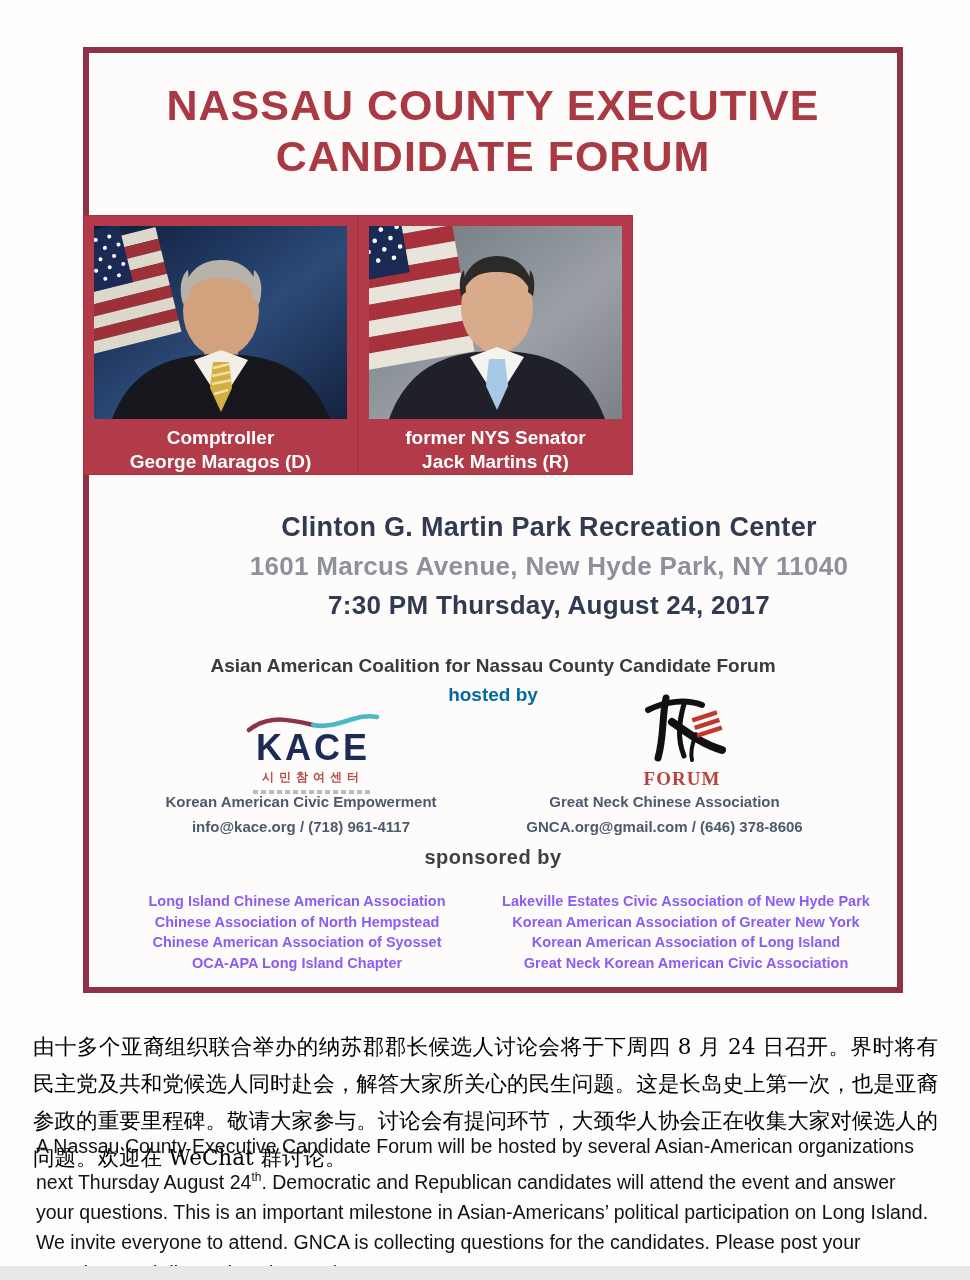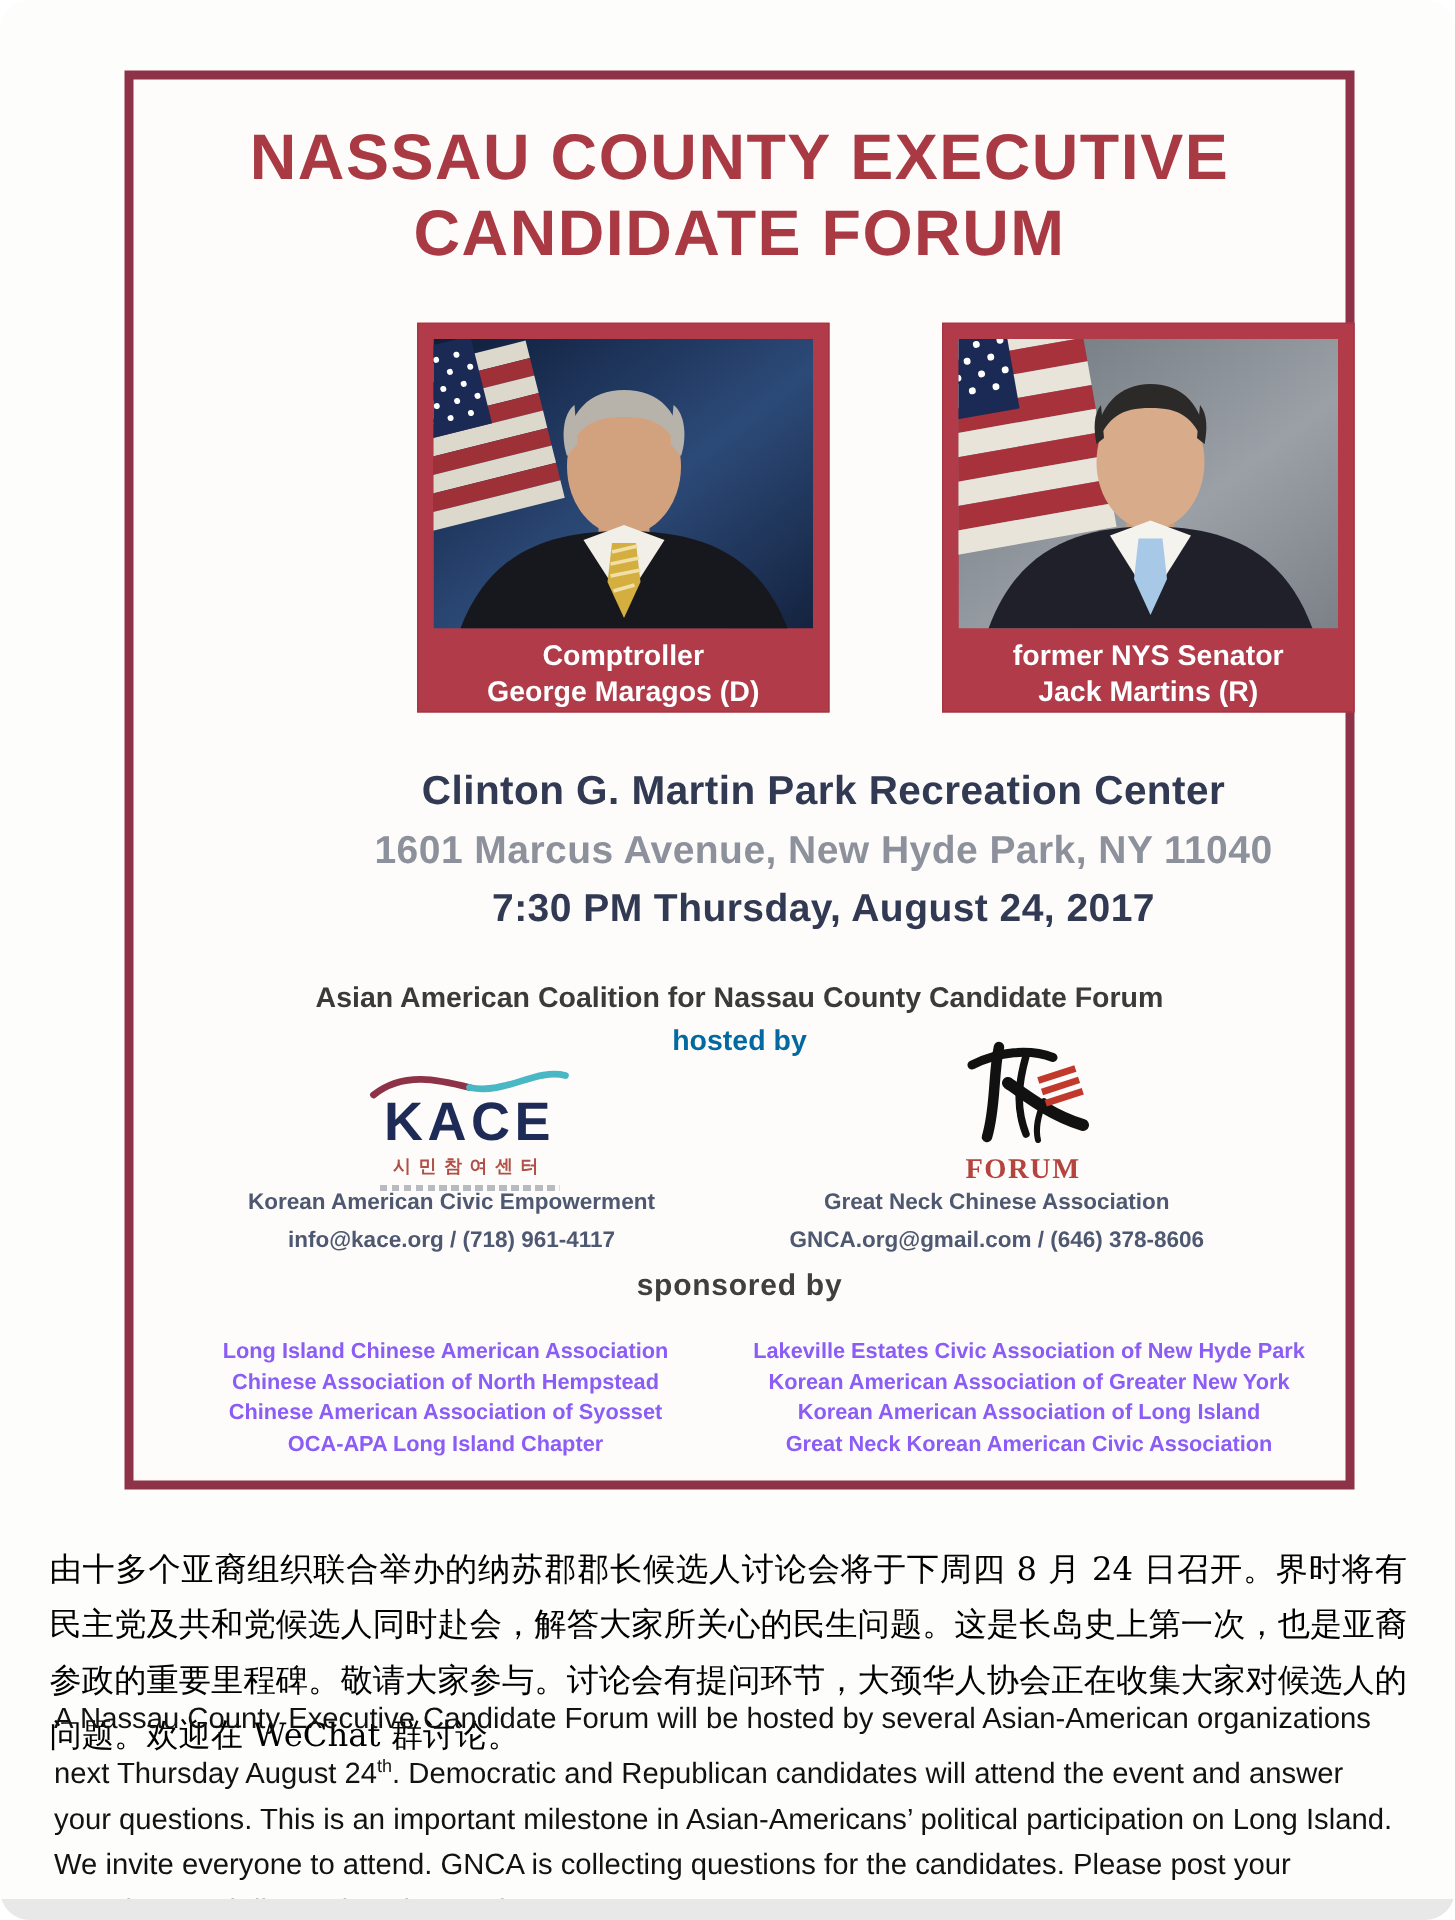--- a/index.html
+++ b/index.html
@@ -1,29 +1,29 @@
 <!DOCTYPE html>
 <html><head>
 <meta charset="utf-8">
 <style>
   * { margin:0; padding:0; box-sizing:border-box; }
   html,body { background:#ffffff; }
   body { font-family:"Liberation Sans", sans-serif; }
-  .canvas { position:relative; width:970px; height:1280px; background:#fdfdfc; overflow:hidden; margin:0 auto;border-radius:20px; }
+  .canvas { position:relative; width:970px; height:1280px; background:#fdfdfc; overflow:hidden; margin:0 auto; }
 
   
   .flyer { position:absolute; left:83px; top:47px; width:820px; height:946px;
            border:6px solid #8e3347; background:#fdfcfa; }
 
   
   .title { position:absolute; left:83px; top:80px; width:820px; text-align:center;
            color:#a93a44; font-weight:bold; font-size:43px; line-height:51px; letter-spacing:1px; }
 
   
-  .cards { position:absolute; left:83px; top:215px; width:820px; display:flex; justify-content:flex-end; gap:75px; }
+  .cards { position:absolute; left:83px; top:215px; width:820px; display:flex; justify-content:flex-start; }
   .card { width:275px; height:260px; background:#b23b49; box-shadow:0 0 0 1px #a33642 inset; }
   .photo { margin:11px 11px 0 11px; height:193px; display:block; }
   .photo svg { display:block; width:100%; height:100%; }
   .card-label { text-align:center; color:#ffffff; font-weight:bold; font-size:19px; line-height:24px; margin-top:7px; }
 
   
   .event { position:absolute; left:83px; top:512px; width:932px; text-align:center; font-weight:bold; }
   .event .venue   { font-size:27px; color:#313a52; letter-spacing:0.3px; }
   .event .address { font-size:26px; color:#8d919c; margin-top:8px; letter-spacing:0.3px; }
   .event .datetime{ font-size:26px; color:#313a52; margin-top:8px; letter-spacing:0.3px; }

